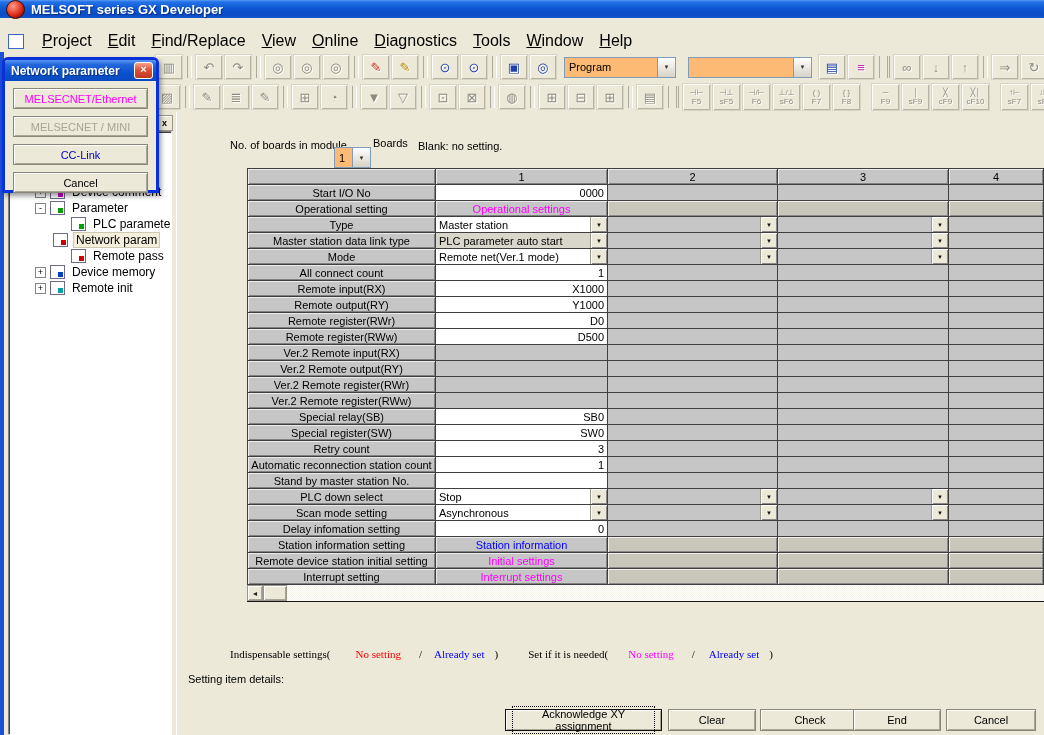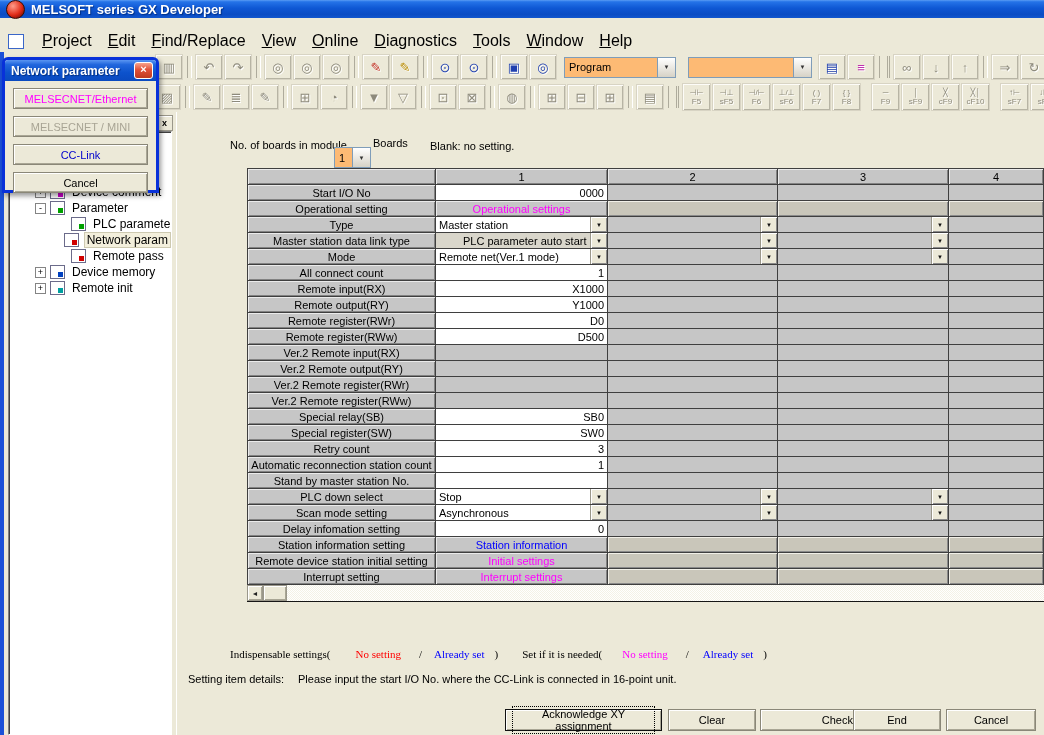--- a/index.html
+++ b/index.html
@@ -68,33 +68,33 @@
   .dlgbody{padding-top:7px;display:flex;flex-direction:column;align-items:center;}
   .dlgbtn{width:135px;height:21px;margin-bottom:7px;background:#ece9d8;border:1px solid #8a8778;
      box-shadow:inset 1px 1px 0 #fff,inset -1px -1px 0 #a9a695;
      font-size:11px;display:flex;align-items:center;justify-content:center;font-family:inherit;}
   
   .mainview{position:absolute;left:176px;top:112px;width:868px;height:623px;background:#ece9d8;
      border-left:1px solid #fff;box-sizing:border-box;}
   .boardslabel{position:absolute;left:230px;top:139px;font-size:11px;}
   .boardscombo{position:absolute;left:328px;top:135px;width:37px;}
   .boardsword{position:absolute;left:373px;top:137px;font-size:11px;}
-  .blanknote{position:absolute;left:430px;top:140px;font-size:11px;}
+  .blanknote{position:absolute;left:418px;top:140px;font-size:11px;}
   
   #grid{position:absolute;left:247px;top:168px;width:797px;height:417px;display:grid;
      grid-template-columns:188px 172px 170px 171px auto;grid-auto-rows:16px;
      border-top:1px solid #3f3f3f;border-left:1px solid #3f3f3f;box-sizing:border-box;overflow:hidden;
      background:#c6c6c6;}
   .c{border-right:1px solid #3f3f3f;border-bottom:1px solid #3f3f3f;box-sizing:border-box;
      font-size:11px;display:flex;align-items:center;overflow:hidden;white-space:nowrap;}
   .ch,.cl{background:#c6c6c6;box-shadow:inset 1px 1px 0 #ebebeb,inset -1px -1px 0 #828282;
      justify-content:center;}
   .cw{background:#fff;}
   .cg{background:#c6c6c6;}
-  .cgc{background:#d9d6cb;padding-left:24px;}
+  .cgc{background:#d9d6cb;}
   .cbr{background:#c9c6ba;box-shadow:inset 1px 1px 0 #f2f0e8,inset -1px -1px 0 #8a8a8a;}
   .cbt{background:#c6c6c6;box-shadow:inset 1px 1px 0 #ebebeb,inset -1px -1px 0 #828282;
      justify-content:center;}
   .val{flex:1;text-align:right;padding-right:3px;}
   .comtext{flex:1;text-align:left;padding-left:3px;}
   .arr{width:16px;align-self:stretch;background:#ece9d8;
      box-shadow:inset 1px 1px 0 #fff,inset -1px -1px 0 #8a8a8a;border-left:1px solid #9a978a;
      display:flex;align-items:center;justify-content:center;font-size:6px;color:#111;flex:0 0 auto;}
   
   .hscroll{position:absolute;left:247px;top:585px;width:797px;height:16px;
@@ -342,21 +342,21 @@
           <span class="dot" style="background: rgb(0, 160, 0);"></span>
         </span>
         <span class="tlabel">Parameter</span>
       </div>
       <div class="trow" style="padding-left: 62px;">
         <span class="ticon">
           <span class="dot" style="background: rgb(0, 160, 0);"></span>
         </span>
         <span class="tlabel">PLC parameter</span>
       </div>
-      <div class="trow" style="padding-left: 62px; justify-content: flex-end;">
+      <div class="trow" style="padding-left: 44px;">
         <span class="ticon">
           <span class="dot" style="background: rgb(208, 0, 0);"></span>
         </span>
         <span class="tlabel sel">Network param</span>
       </div>
       <div class="trow" style="padding-left: 62px;">
         <span class="ticon">
           <span class="dot" style="background: rgb(208, 0, 0);"></span>
         </span>
         <span class="tlabel">Remote pass</span>
@@ -601,40 +601,39 @@
   <div class="sbtn">◄</div>
   <div class="sthumb"></div>
 </div>
 
 <div class="legend">
   <span>Indispensable settings(</span>
   <span style="margin-left: 25px; color: rgb(255, 0, 0);">No setting</span>
   <span style="margin-left:18px;">/</span>
   <span style="margin-left: 12px; color: rgb(0, 0, 255);">Already set</span>
   <span style="margin-left:10px;">)</span>
-  <span style="margin-left:24px;">Set if it is needed(</span>
+  <span style="margin-left:30px;">Set if it is needed(</span>
   <span style="margin-left: 20px; color: rgb(255, 0, 255);">No setting</span>
   <span style="margin-left:18px;">/</span>
   <span style="margin-left: 14px; color: rgb(0, 0, 255);">Already set</span>
   <span style="margin-left:10px;">)</span>
 </div>
 
 <div class="details">
   <span>Setting item details:</span>
-  <span class="dtext">Please input the start I/O No. where the CC-Link is connected in 16-point unit.</span>
 </div>
 
 <div class="btnrow" id="btnrow">
     <button class="pbtn focus" style="left: 505px; width: 157px;">
       <span class="inner">Acknowledge XY assignment</span>
     </button>
     <button class="pbtn" style="left: 668px; width: 88px;">
       <span>Clear</span>
     </button>
-    <button class="pbtn" style="left: 760px; width: 100px; justify-content: flex-end;">
+    <button class="pbtn" style="left: 760px; width: 100px;">
       <span>Check</span>
     </button>
     <button class="pbtn" style="left: 853px; width: 88px;">
       <span>End</span>
     </button>
     <button class="pbtn" style="left: 946px; width: 90px;">
       <span>Cancel</span>
     </button>
   </div>
 

